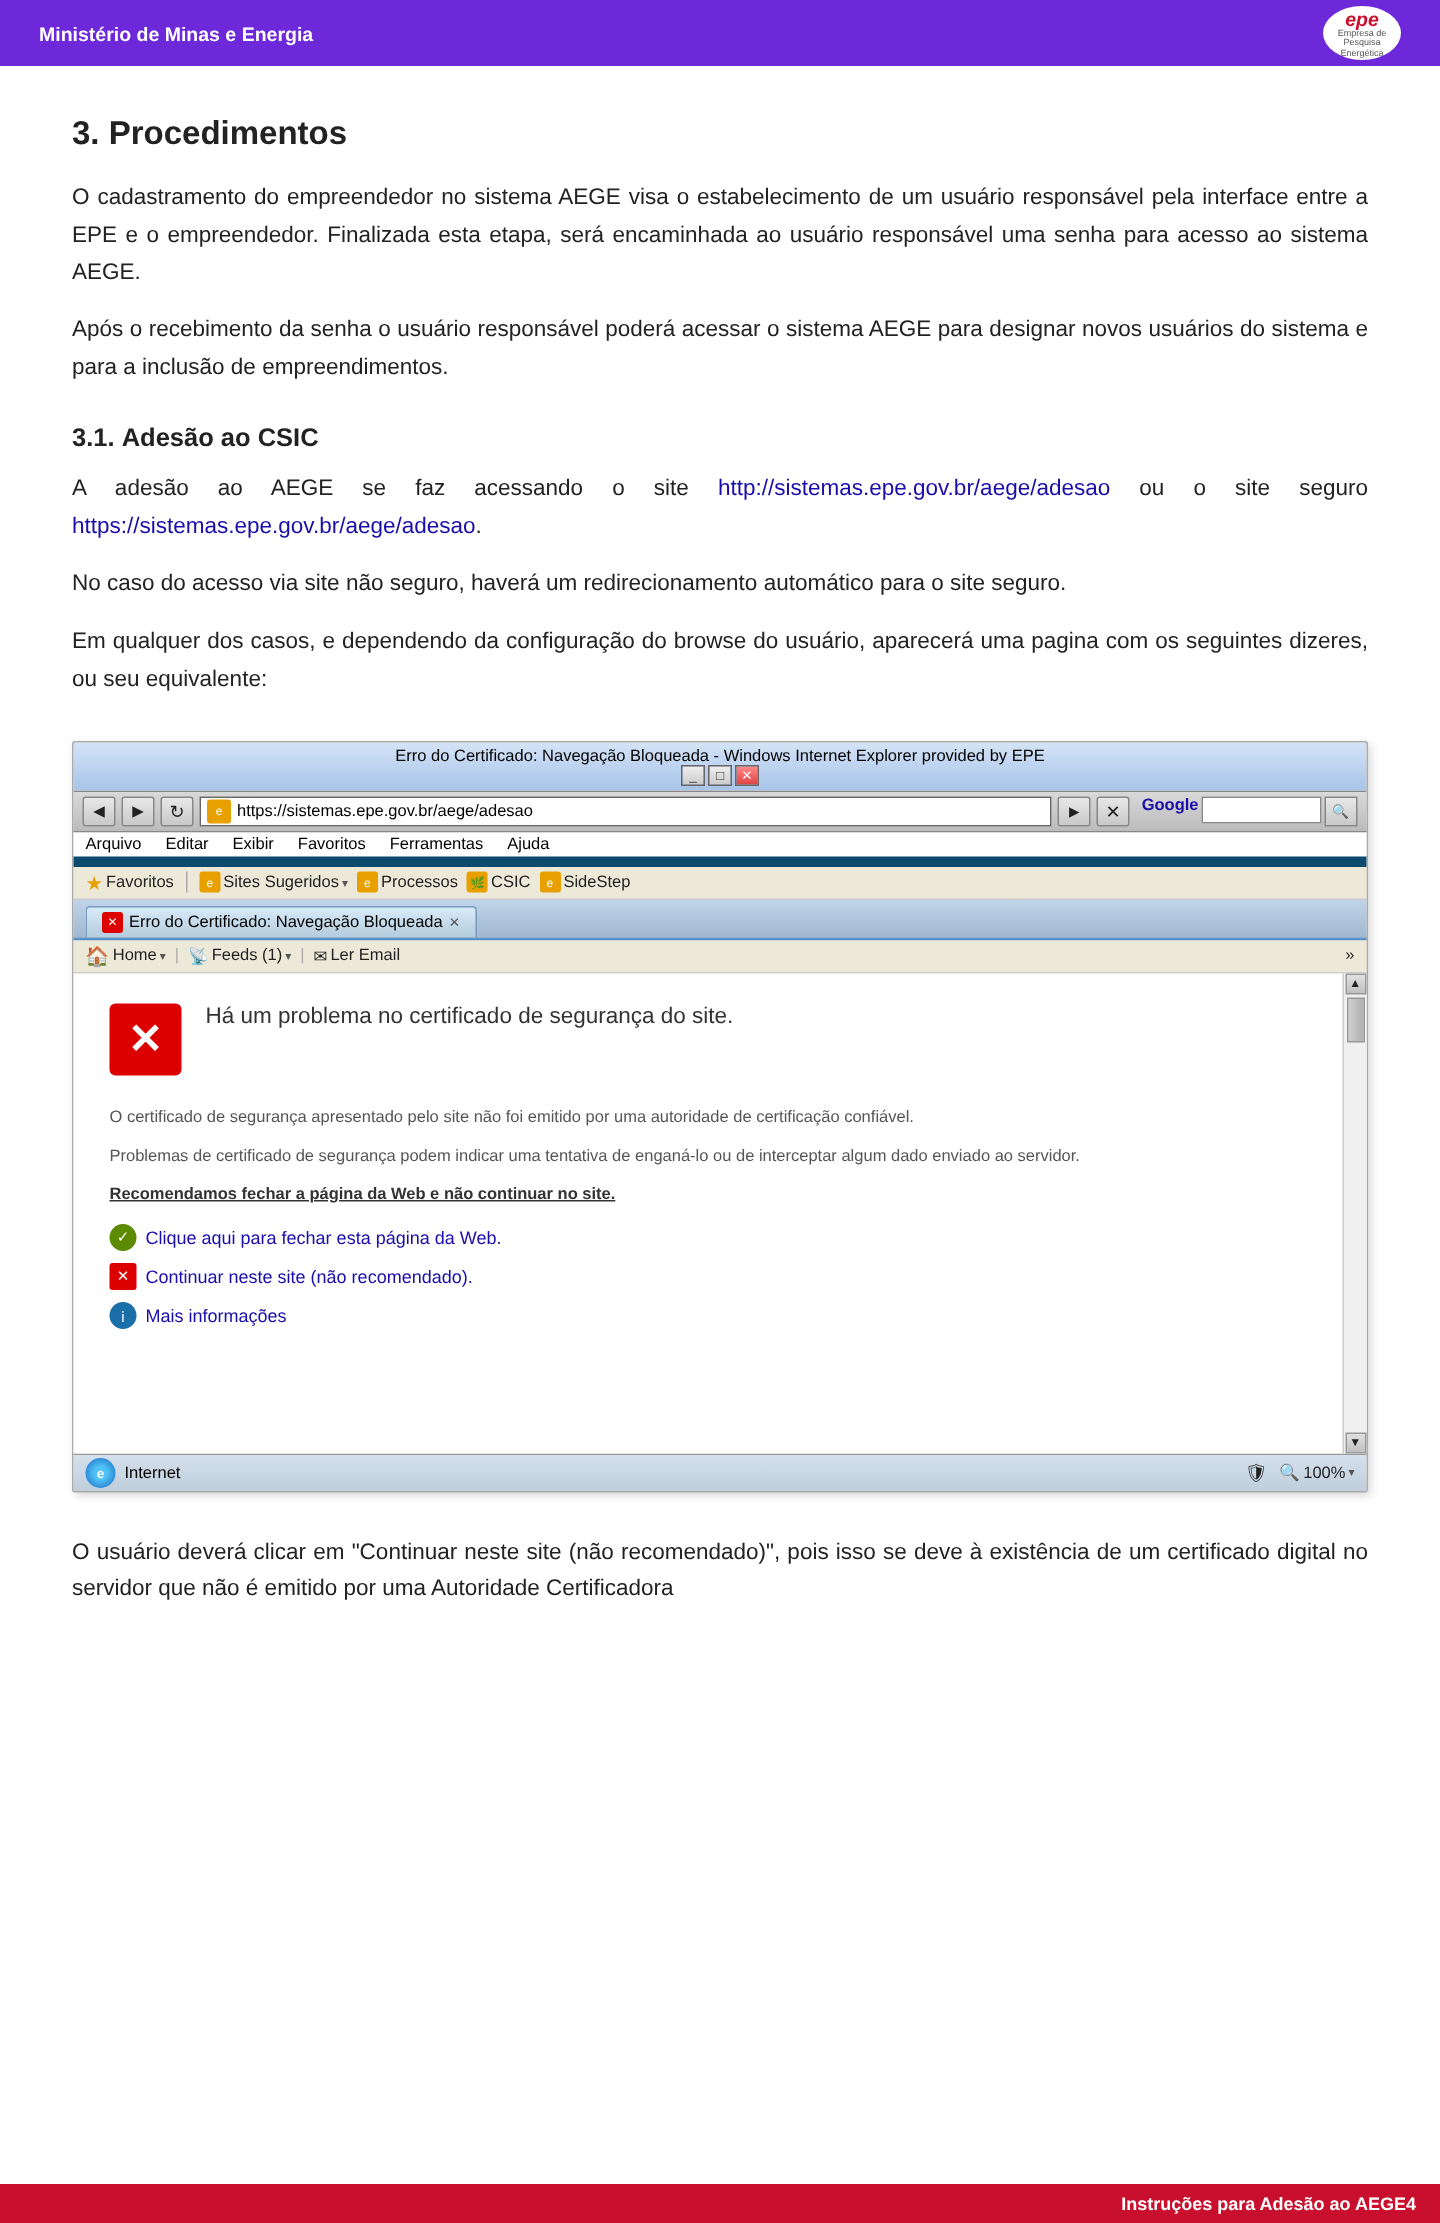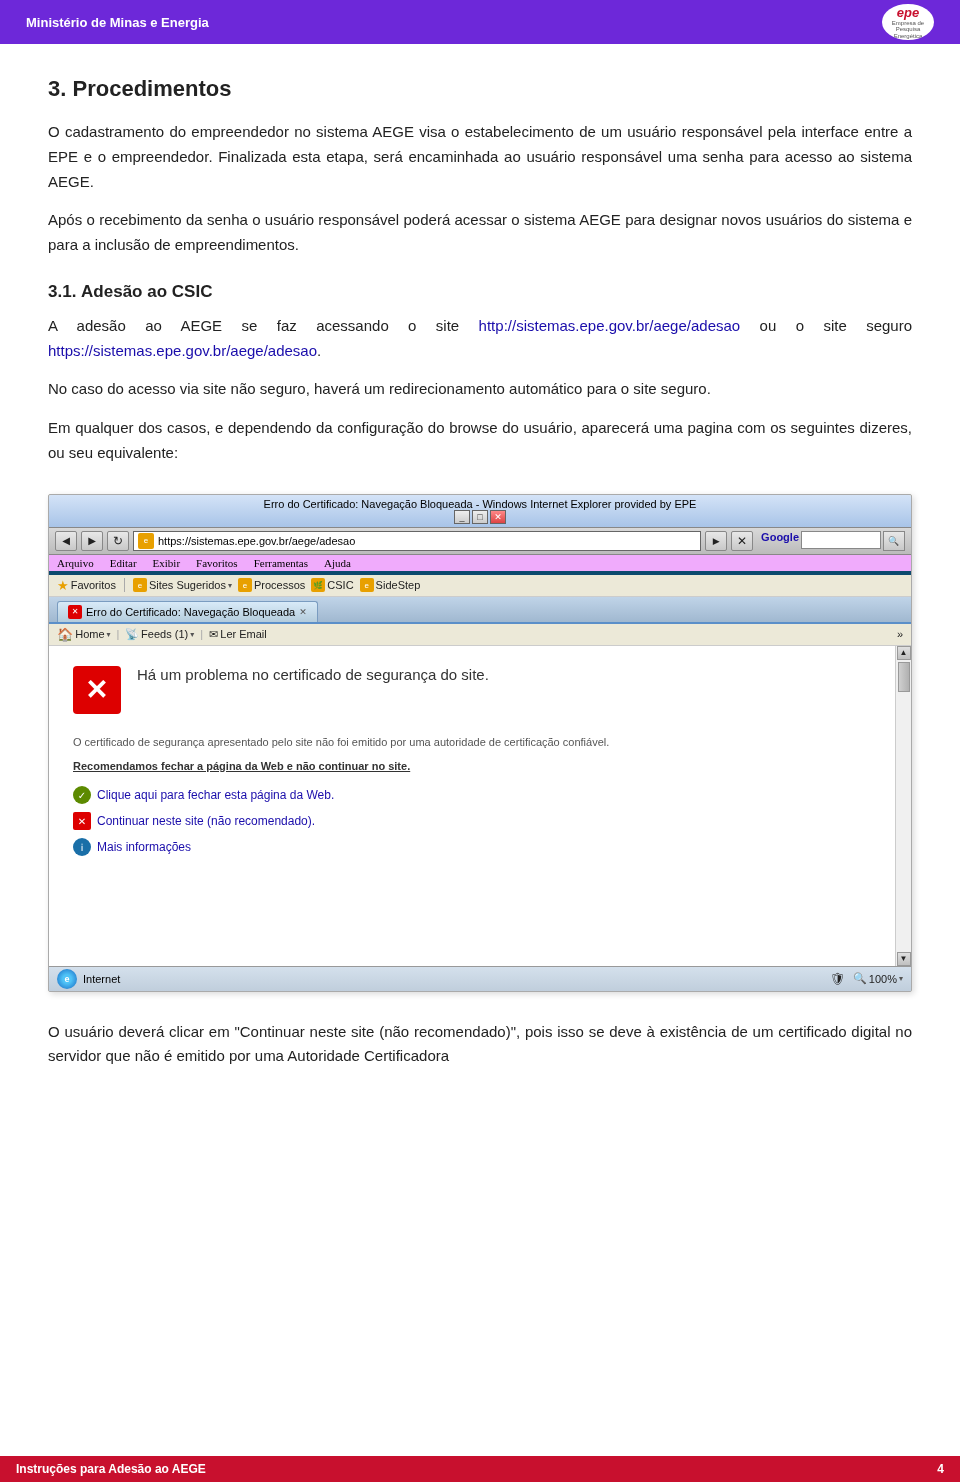--- a/index.html
+++ b/index.html
@@ -199,28 +199,27 @@
       background: linear-gradient(to bottom, #e8e8e8, #c8c8c8);
       border: 1px solid #888;
       font-size: 9px;
       cursor: pointer;
       display: flex;
       align-items: center;
       justify-content: center;
     }
 
     .browser-menubar {
-      background: #f0abfc;
-      border-bottom: 4px solid #0c4a6e;
+      background: #ffffff;
+      border-bottom: 7px solid #0c4a6e;
       padding: 2px 8px;
       display: flex;
       gap: 16px;
       font-size: 11px;
       color: #000;
-      font-family: Liberation Serif, serif;
     }
     .browser-menubar span { cursor: default; }
 
     .browser-bookmarks {
       background: #ece9d8;
       border-bottom: 1px solid #ccc;
       padding: 3px 8px;
       display: flex;
       align-items: center;
       gap: 6px;
@@ -489,21 +488,21 @@
     
     .footer {
       position: fixed;
       bottom: 0;
       left: 0;
       width: 960px;
       background: #c8102e;
       padding: 6px 16px;
       display: flex;
       align-items: center;
-      justify-content: space-between;
+      justify-content: flex-end;
     }
     .footer-text {
       color: #fff;
       font-size: 12px;
       font-weight: bold;
     }
     .footer-page {
       color: #fff;
       font-size: 12px;
       font-weight: bold;
@@ -642,20 +641,21 @@
       <div class="browser-content" style="padding-right:36px;">
 
         <div class="cert-error-box">
           <div class="cert-x-icon">✕</div>
           <div>
             <p class="cert-error-title">Há um problema no certificado de segurança do site.</p>
           </div>
         </div>
 
         <p class="cert-body-text">O certificado de segurança apresentado pelo site não foi emitido por uma autoridade de certificação confiável.</p>
+        <p class="cert-body-text">Problemas de certificado de segurança podem indicar uma tentativa de enganá-lo ou de interceptar algum dado enviado ao servidor.</p>
 
         <p class="cert-warning">Recomendamos fechar a página da Web e não continuar no site.</p>
 
         <div class="cert-link">
           <div class="cert-link-icon-green">✓</div>
           <a href="#">Clique aqui para fechar esta página da Web.</a>
         </div>
 
         <div class="cert-link">
           <div class="cert-link-icon-red">✕</div>

